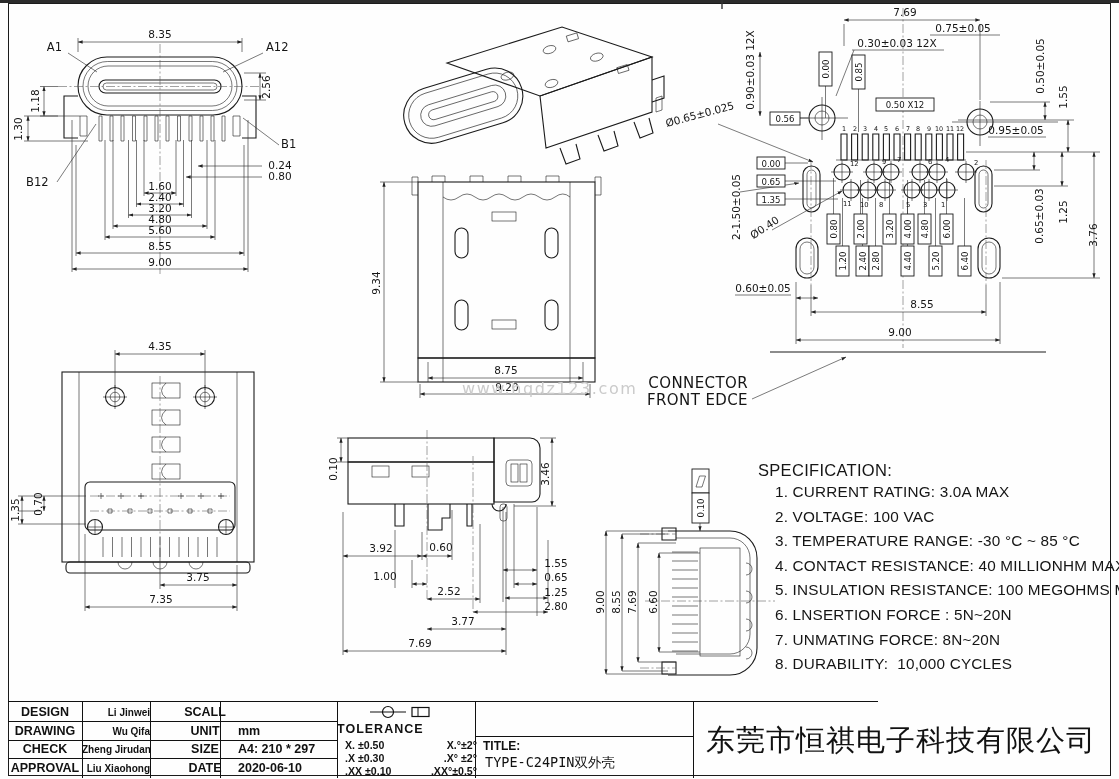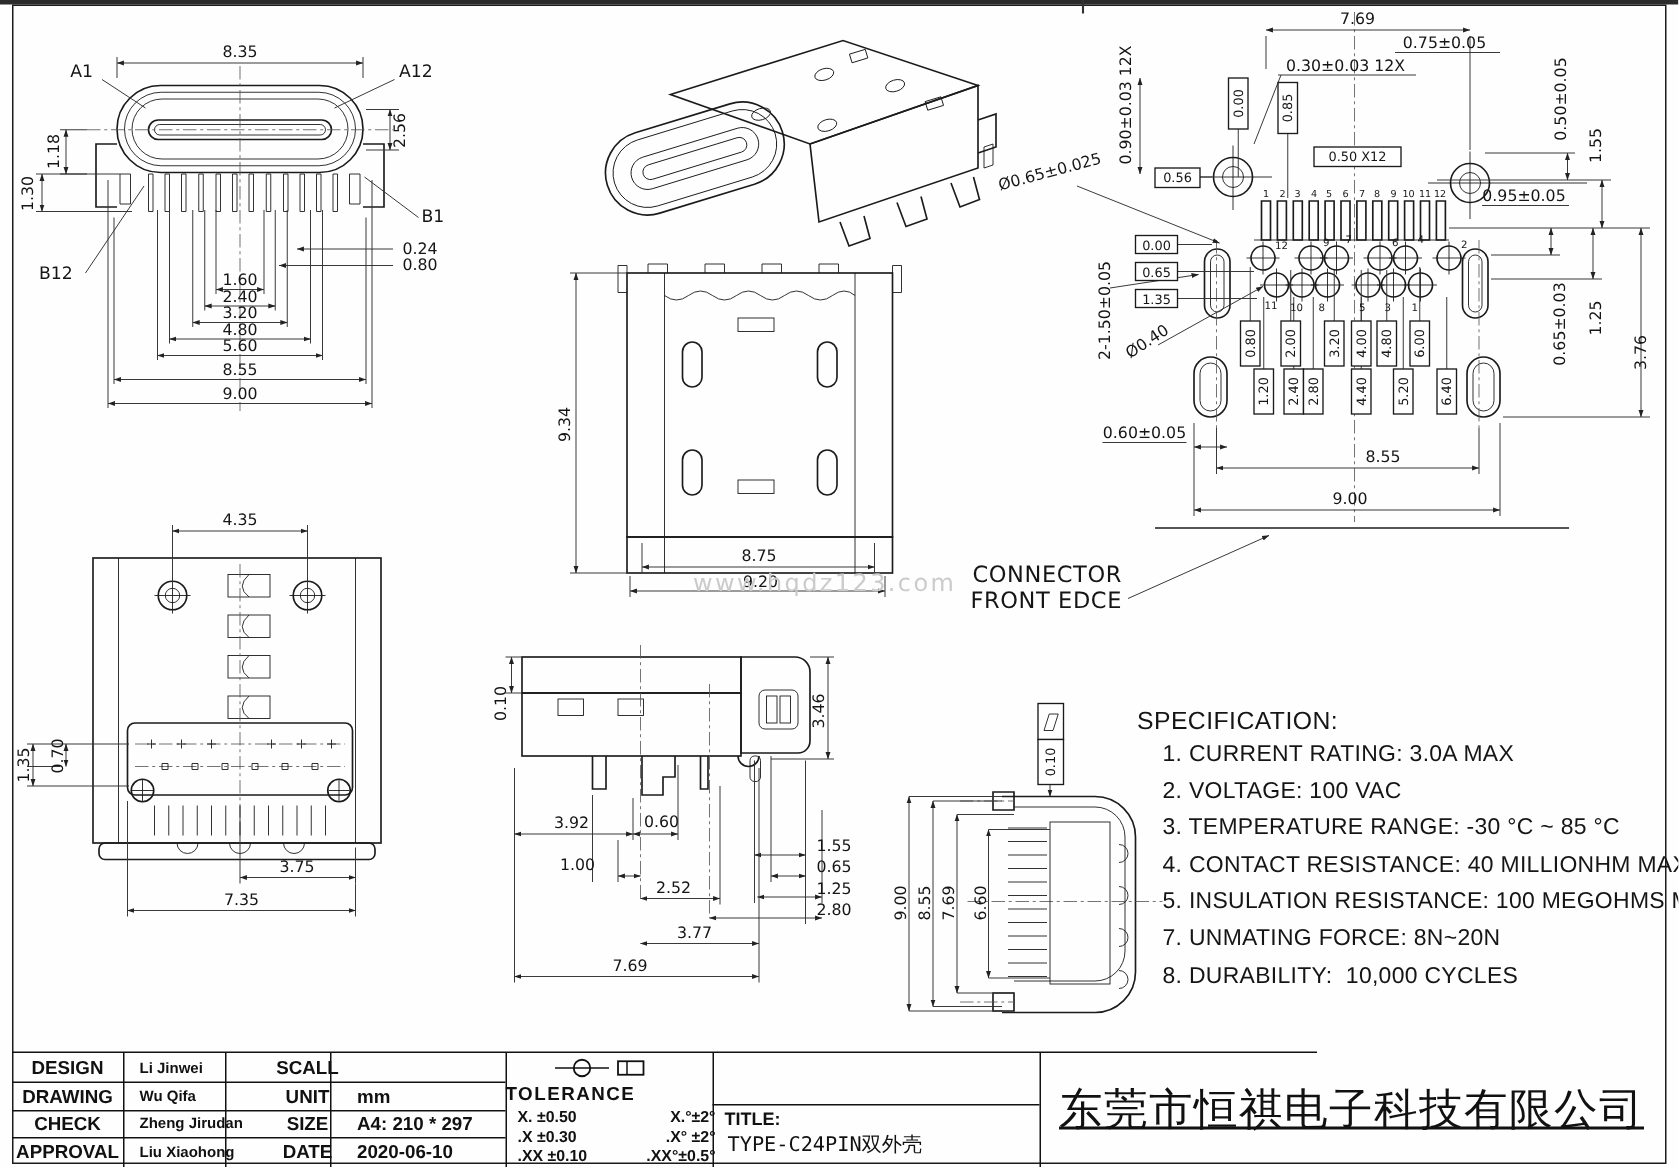--- a/index.html
+++ b/index.html
@@ -14,39 +14,39 @@
   .cl{fill:none;stroke:#555;stroke-width:.55;stroke-dasharray:9 2.5 2 2.5;}
   .bx{fill:#fff;stroke:#1b1b1b;stroke-width:.9;}
   .d{font-size:10.5px;text-anchor:middle;}
   .d2{font-size:8.6px;text-anchor:middle;}
   .sm{font-size:6.4px;text-anchor:middle;}
   .pn{font-size:6.8px;}
   .lb{font-size:11.5px;}
   .nt{font-size:15px;letter-spacing:.4px;text-anchor:end;}
   .wm{font-size:16px;fill:#cbcbcb;letter-spacing:1.6px;}
   
-  .spec{position:absolute;left:758px;top:472px;width:356px;color:#151515;}
+  .spec{position:absolute;left:758px;top:461px;width:356px;color:#151515;}
   .spec-title{font-size:16.5px;letter-spacing:.3px;}
   .spec-item{font-size:15.3px;line-height:24.6px;padding-left:17px;white-space:pre;letter-spacing:.2px;}
   
   #tblock{position:absolute;left:8px;top:701px;width:870px;height:76px;border-top:1.6px solid #111;color:#111;}
   .vline{position:absolute;top:0;height:76px;border-left:1.2px solid #111;}
   .hline{position:absolute;border-top:1.1px solid #111;}
   .cell{position:absolute;font-weight:bold;white-space:nowrap;}
   .c-label{font-size:12.5px;width:74px;text-align:center;}
-  .c-name{font-size:10px;width:68px;text-align:left;padding-left:11px;}
+  .c-name{font-size:10px;width:68px;text-align:right;}
   .c-field{font-size:12.5px;width:70px;text-align:center;margin-left:20px;}
   .c-value{font-size:12.5px;}
   .tol-title{position:absolute;left:329px;top:20px;width:138px;font-weight:bold;font-size:12.5px;letter-spacing:1px;}
   .tol-row{position:absolute;left:332px;width:132px;display:flex;justify-content:space-between;
            font-weight:bold;font-size:10.6px;padding:0 5px;}
   .ttl-label{position:absolute;left:475px;top:37px;font-weight:bold;font-size:12px;}
   .ttl-value{position:absolute;left:477px;top:52px;font-size:13.5px;font-family:"DejaVu Sans Mono",monospace;}
   .company{position:absolute;left:685px;top:0;width:416px;height:76px;line-height:76px;text-align:center;
-           font-family:"Liberation Serif",serif;font-size:29px;letter-spacing:1px;text-decoration:underline;}
+           font-family:"Liberation Serif",serif;font-size:29px;letter-spacing:1px;}
   .projsym{position:absolute;left:360px;top:2px;}
 </style>
 </head>
 <body>
 
 <div id="page">
   <div id="topbar"></div>
   <div id="frame"></div>
 
   <svg width="1119" height="779" style="position:absolute;left:0;top:0;">
@@ -428,20 +428,21 @@
     </g>
   </svg>
 
   <div class="spec">
     <div class="spec-title">SPECIFICATION:</div>
     <div class="spec-item">1. CURRENT RATING: 3.0A MAX</div>
     <div class="spec-item">2. VOLTAGE: 100 VAC</div>
     <div class="spec-item">3. TEMPERATURE RANGE: -30 °C ~ 85 °C</div>
     <div class="spec-item">4. CONTACT RESISTANCE: 40 MILLIONHM MAX</div>
     <div class="spec-item">5. INSULATION RESISTANCE: 100 MEGOHMS MIN</div>
+    <div class="spec-item">6. LNSERTION FORCE : 5N~20N</div>
     <div class="spec-item">7. UNMATING FORCE: 8N~20N</div>
     <div class="spec-item">8. DURABILITY:  10,000 CYCLES</div>
   </div>
 
   <div id="tblock">
     <div class="vline" style="left:74px"></div>
     <div class="vline" style="left:142px"></div>
     <div class="vline" style="left:212px"></div>
     <div class="vline" style="left:329px"></div>
     <div class="vline" style="left:467px"></div>

